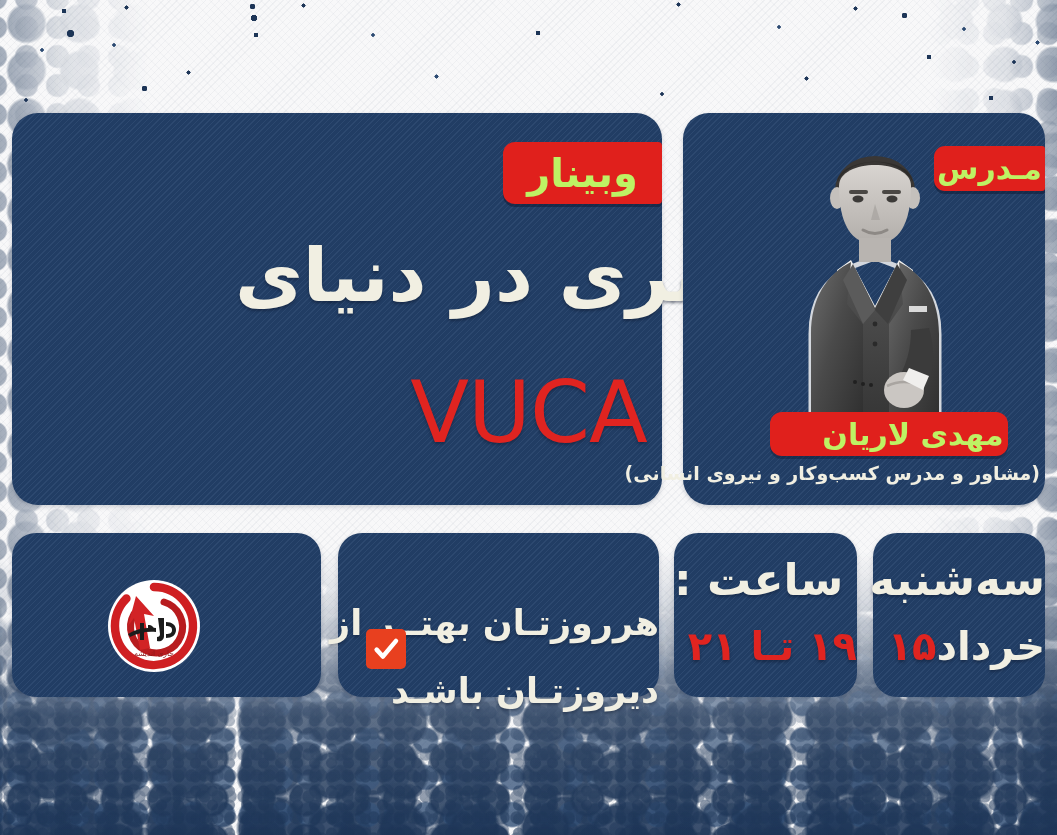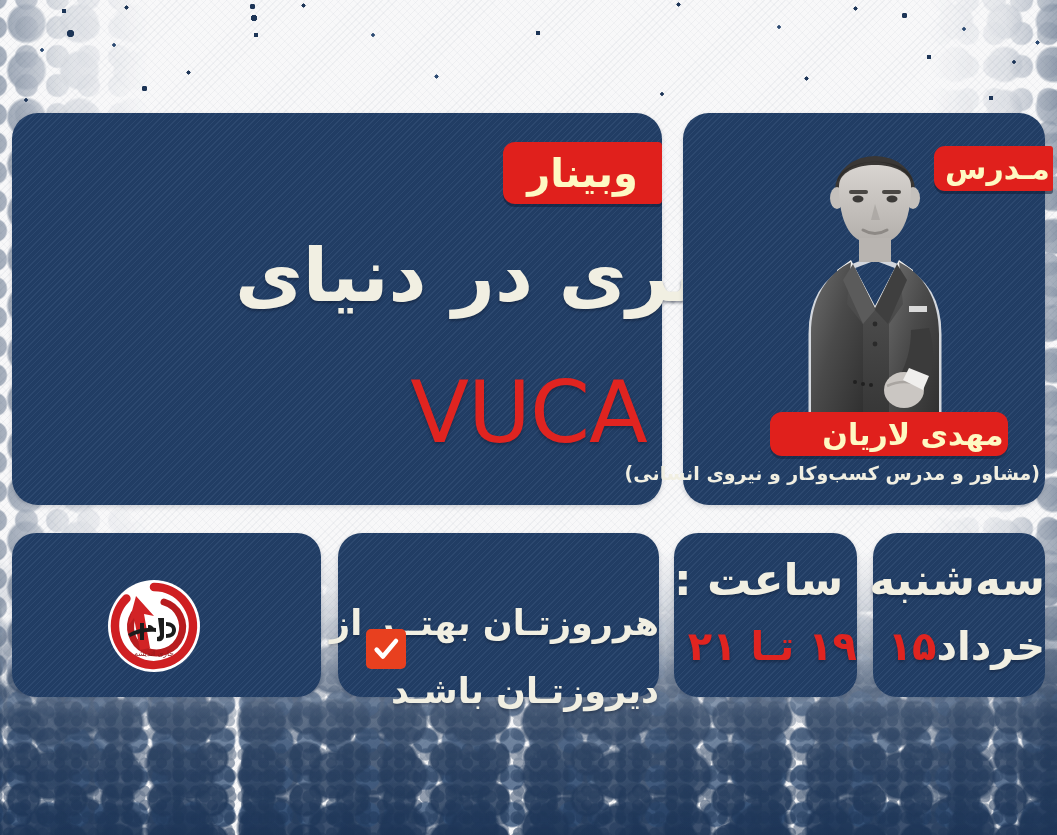--- a/index.html
+++ b/index.html
@@ -144,21 +144,21 @@
   #speaker-card{ left: 683px; top: 113px; width: 362px; height: 392px; }
   #logo-card   { left: 12px;  top: 533px; width: 309px; height: 164px; border-radius: 24px; }
   #motto-card  { left: 338px; top: 533px; width: 321px; height: 164px; border-radius: 24px; }
   #time-card   { left: 674px; top: 533px; width: 183px; height: 164px; border-radius: 24px; }
   #date-card   { left: 873px; top: 533px; width: 172px; height: 164px; border-radius: 24px; }
 
   
   .badge {
     position: absolute;
     background: #e0201c;
-    color: #fef9c3;
+    color: #bef264;
     display: flex;
     align-items: center;
     justify-content: center;
     font-weight: bold;
     border-radius: 10px;
     letter-spacing: 1px;
     box-shadow: 0 3px 0 rgba(16,30,55,0.55);
   }
 
   #webinar-badge {
@@ -169,21 +169,20 @@
     font-size: 40px;
     border-radius: 12px 4px 4px 12px;
   }
   #teacher-badge {
     left: 934px;
     top: 146px;
     width: 111px;
     height: 45px;
     font-size: 30px;
     border-radius: 11px 3px 3px 11px;
-    padding-left: 8px;
   }
   #speaker-name-badge {
     left: 770px;
     top: 412px;
     width: 190px;
     height: 44px;
     font-size: 30px;
     border-radius: 12px;
     box-shadow: 0 3px 0 rgba(16,30,55,0.45);
     padding-left: 48px;

